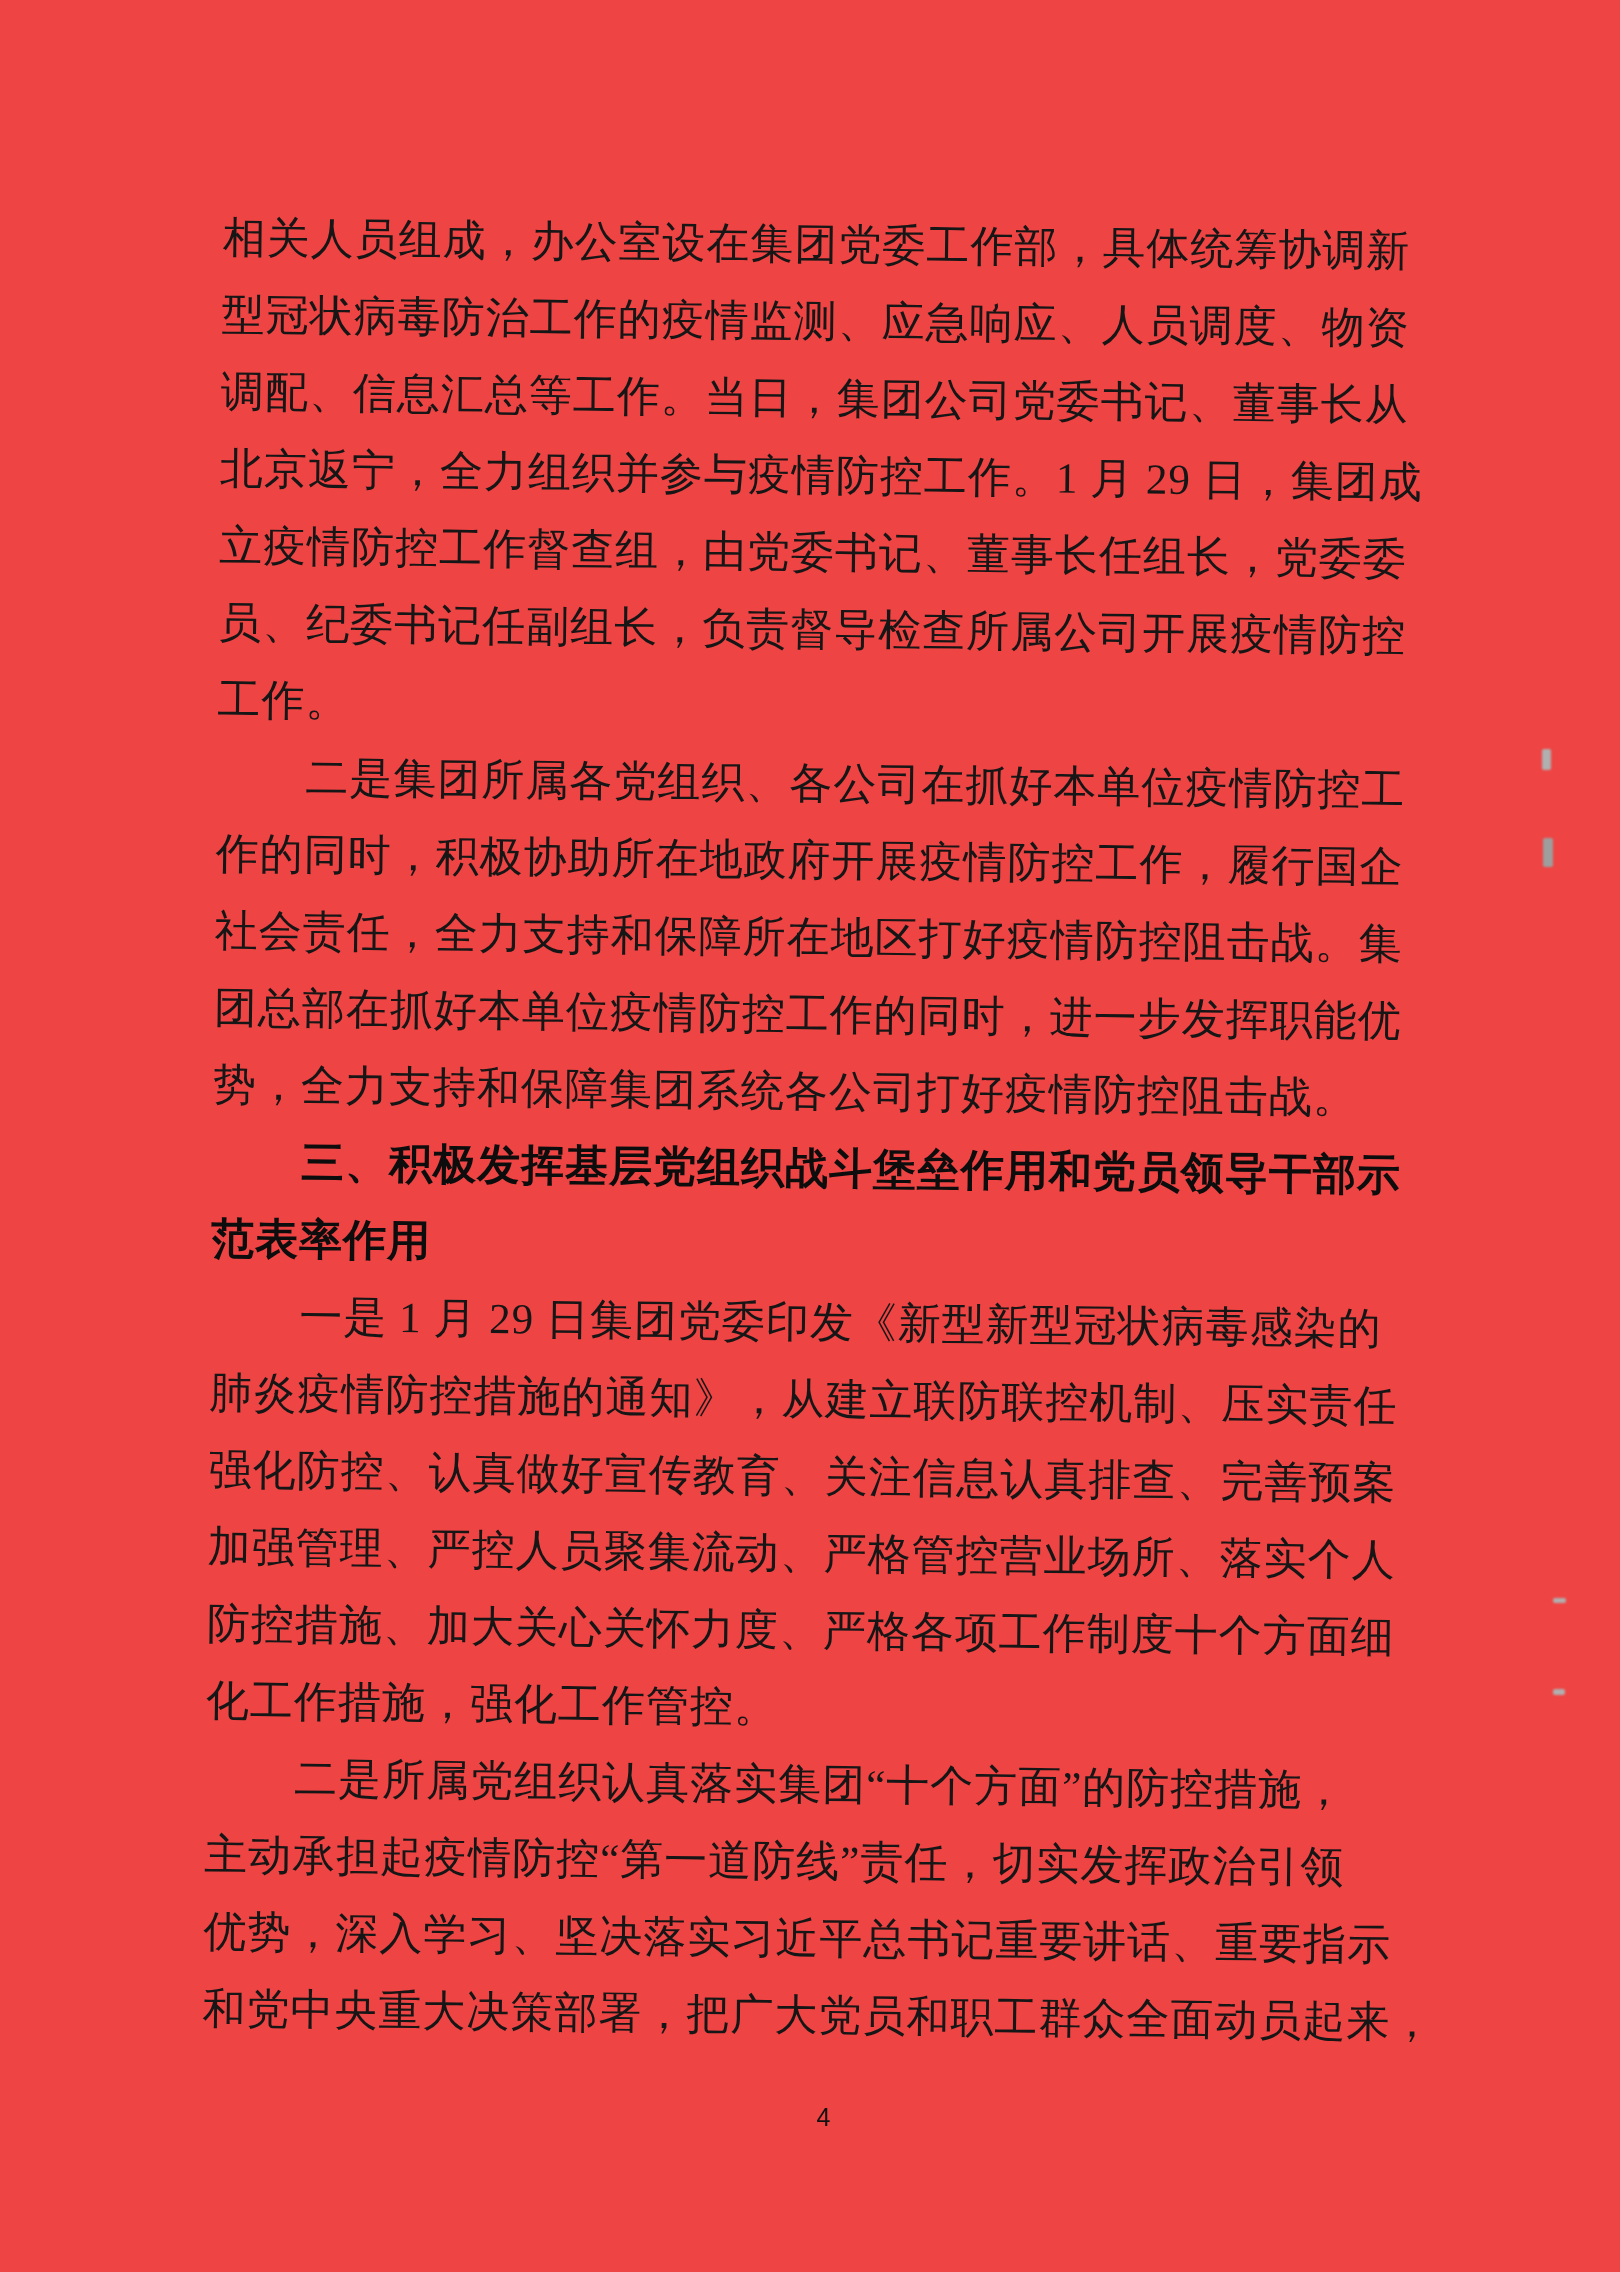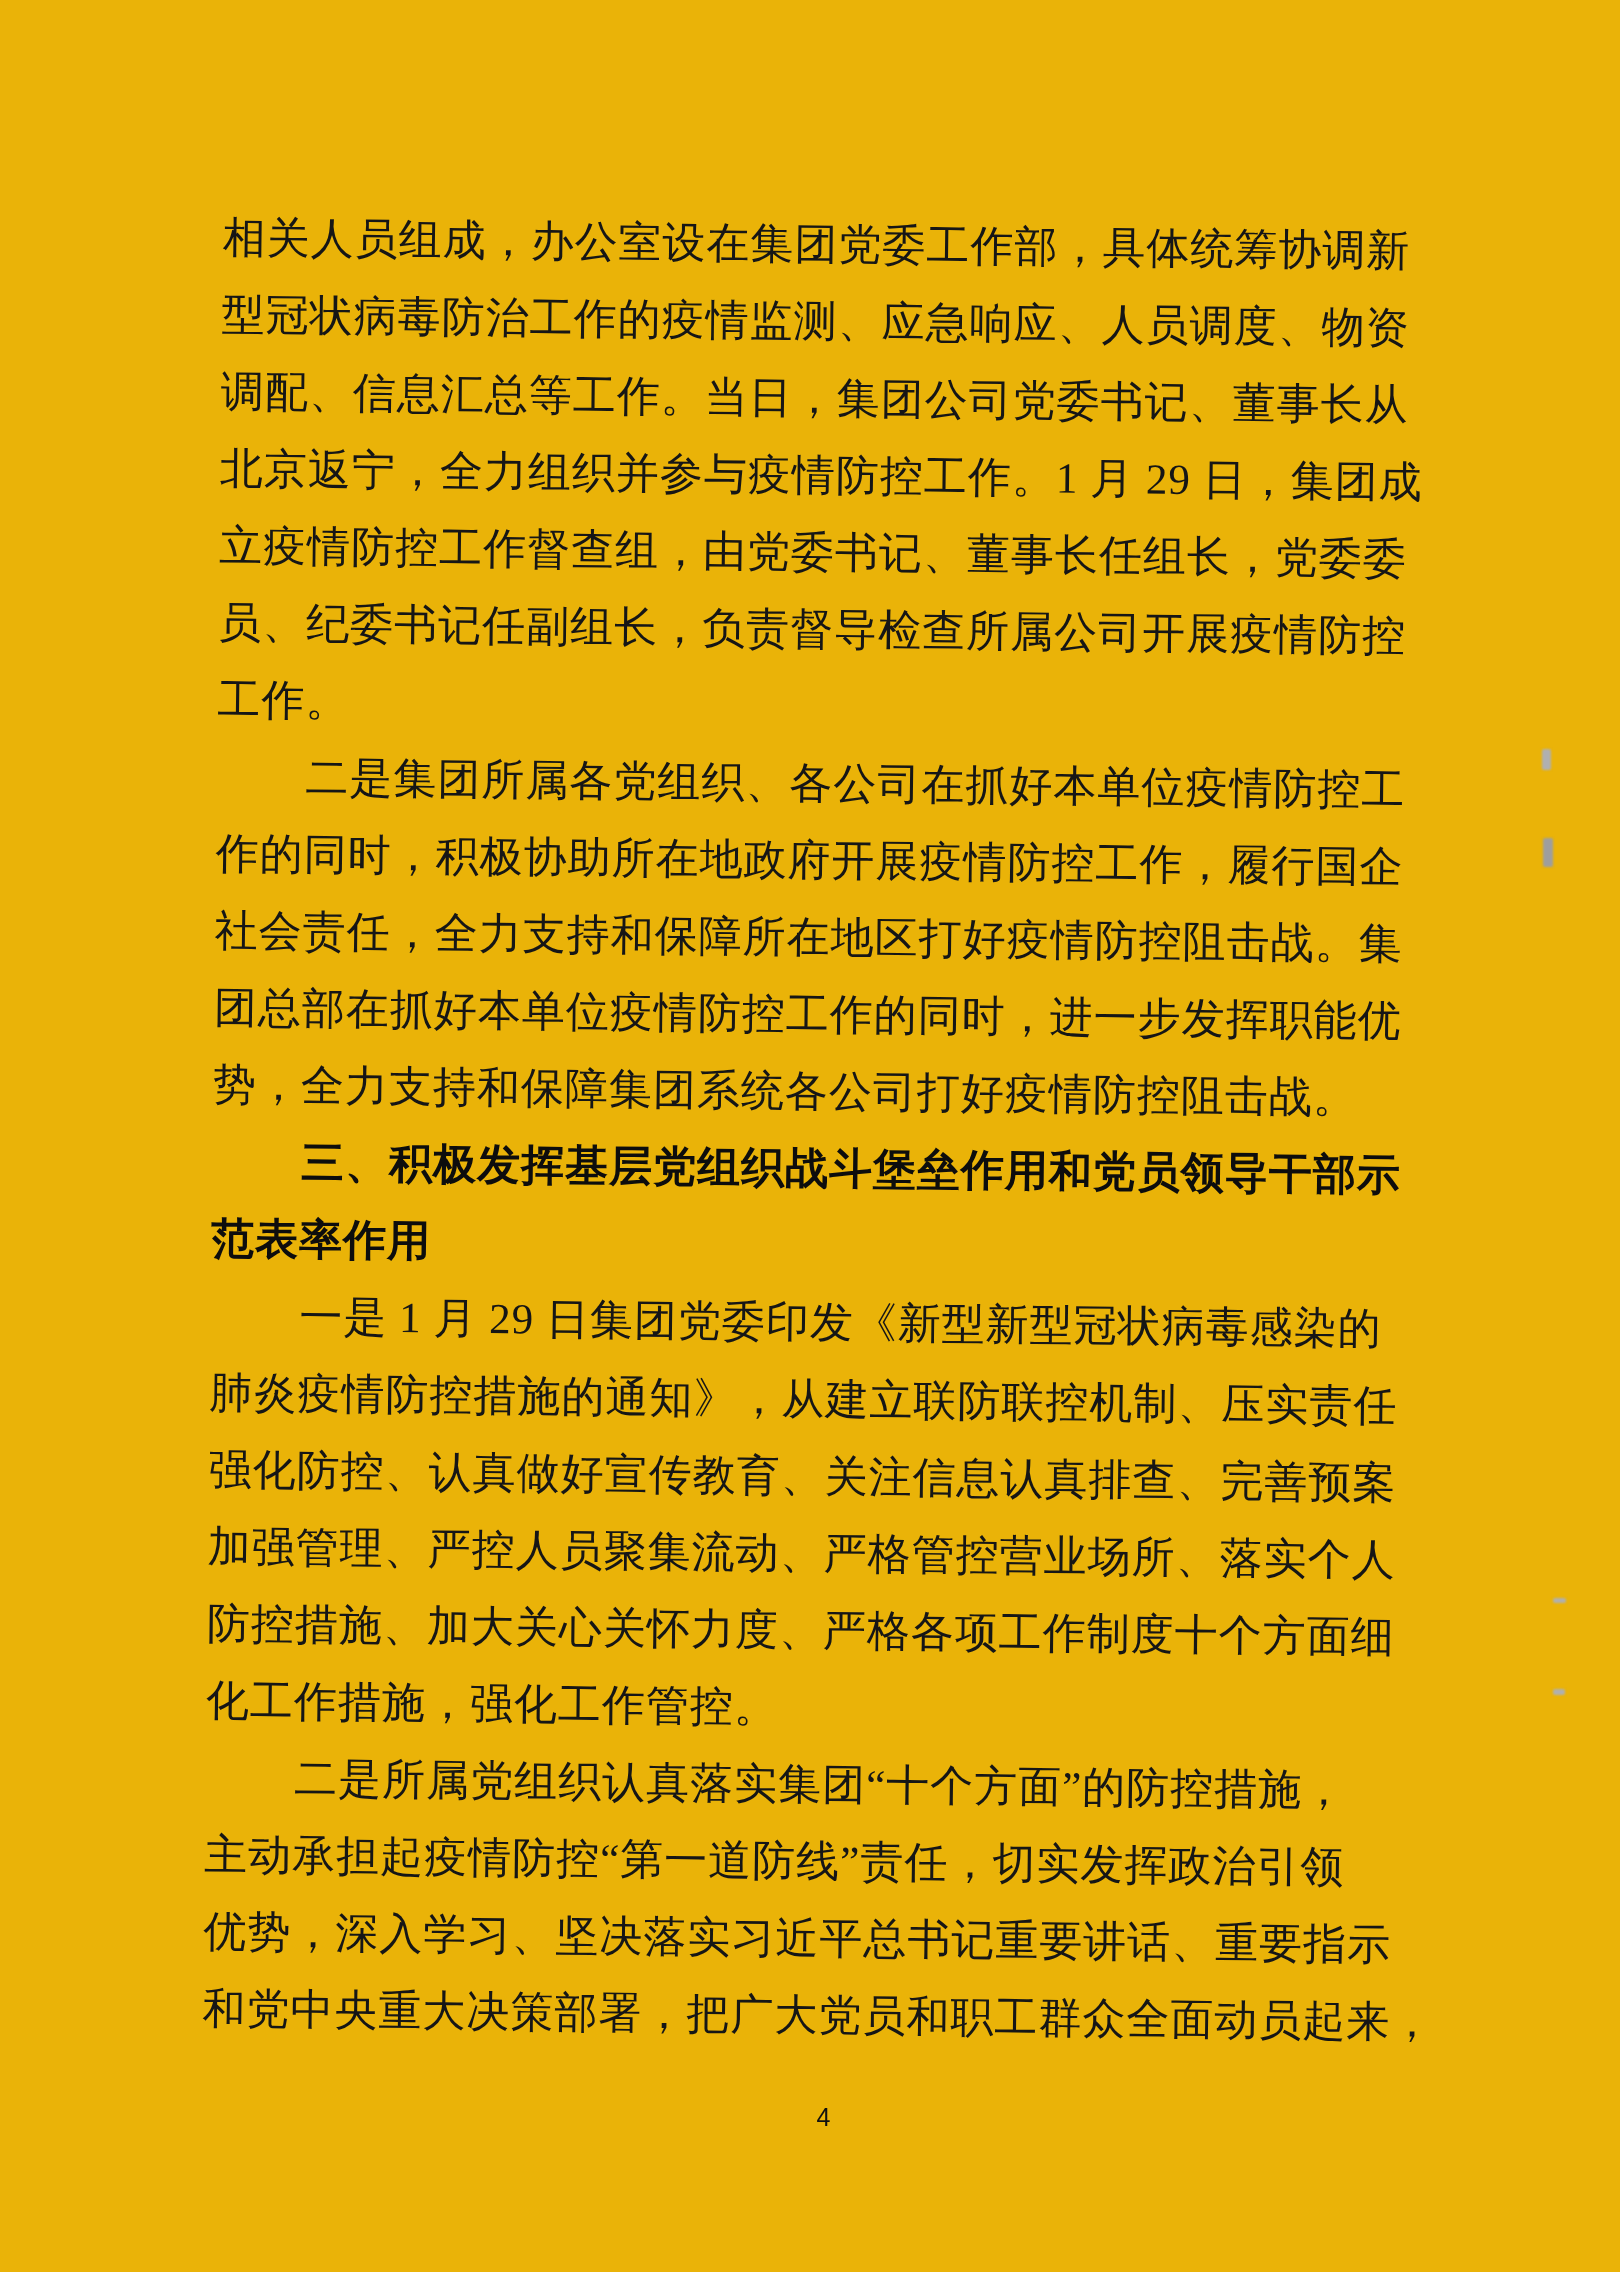--- a/index.html
+++ b/index.html
@@ -4,21 +4,21 @@
 <style>
   html, body {
     margin: 0;
     padding: 0;
     background: #ffffff;
   }
   .page {
     position: relative;
     width: 1621px;
     height: 2273px;
-    background: #eab308;
+    background: #ef4444;
     overflow: hidden;
     color: #151515;
     font-family: "Liberation Serif", "DejaVu Serif", serif;
   }
   
   .text-block {
     position: absolute;
     left: 223px;
     top: 199px;
     width: 1208px;

